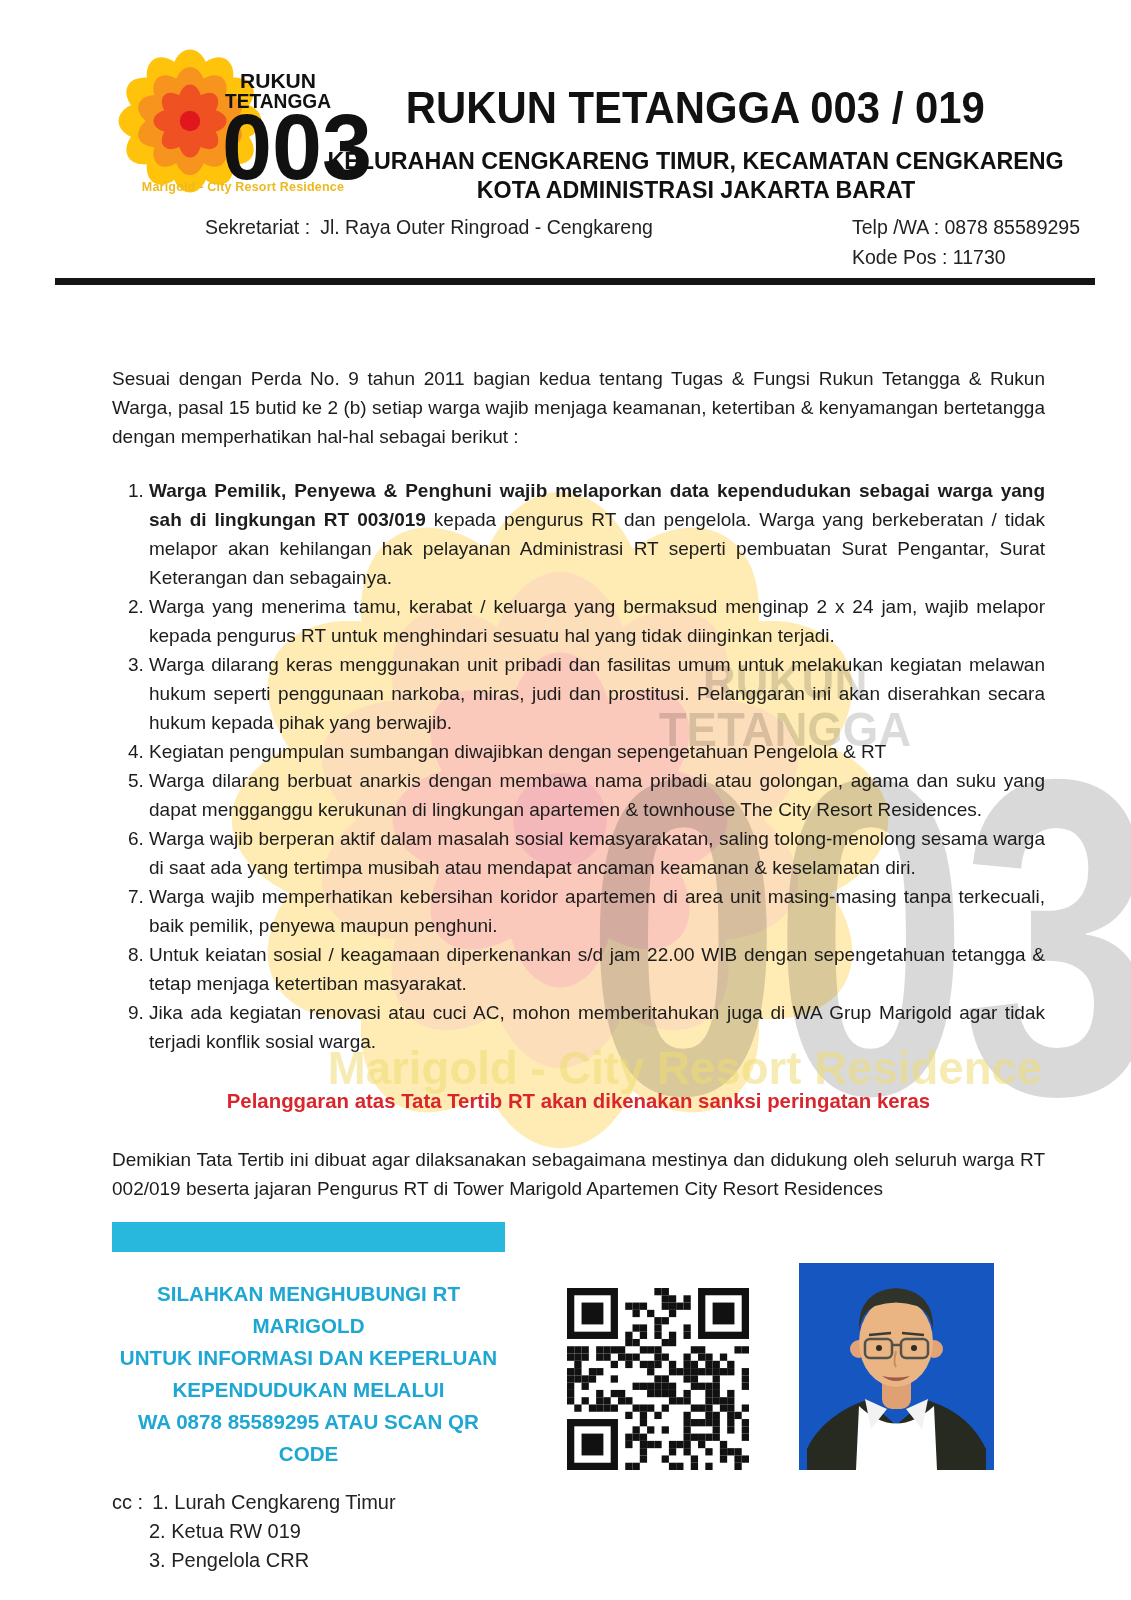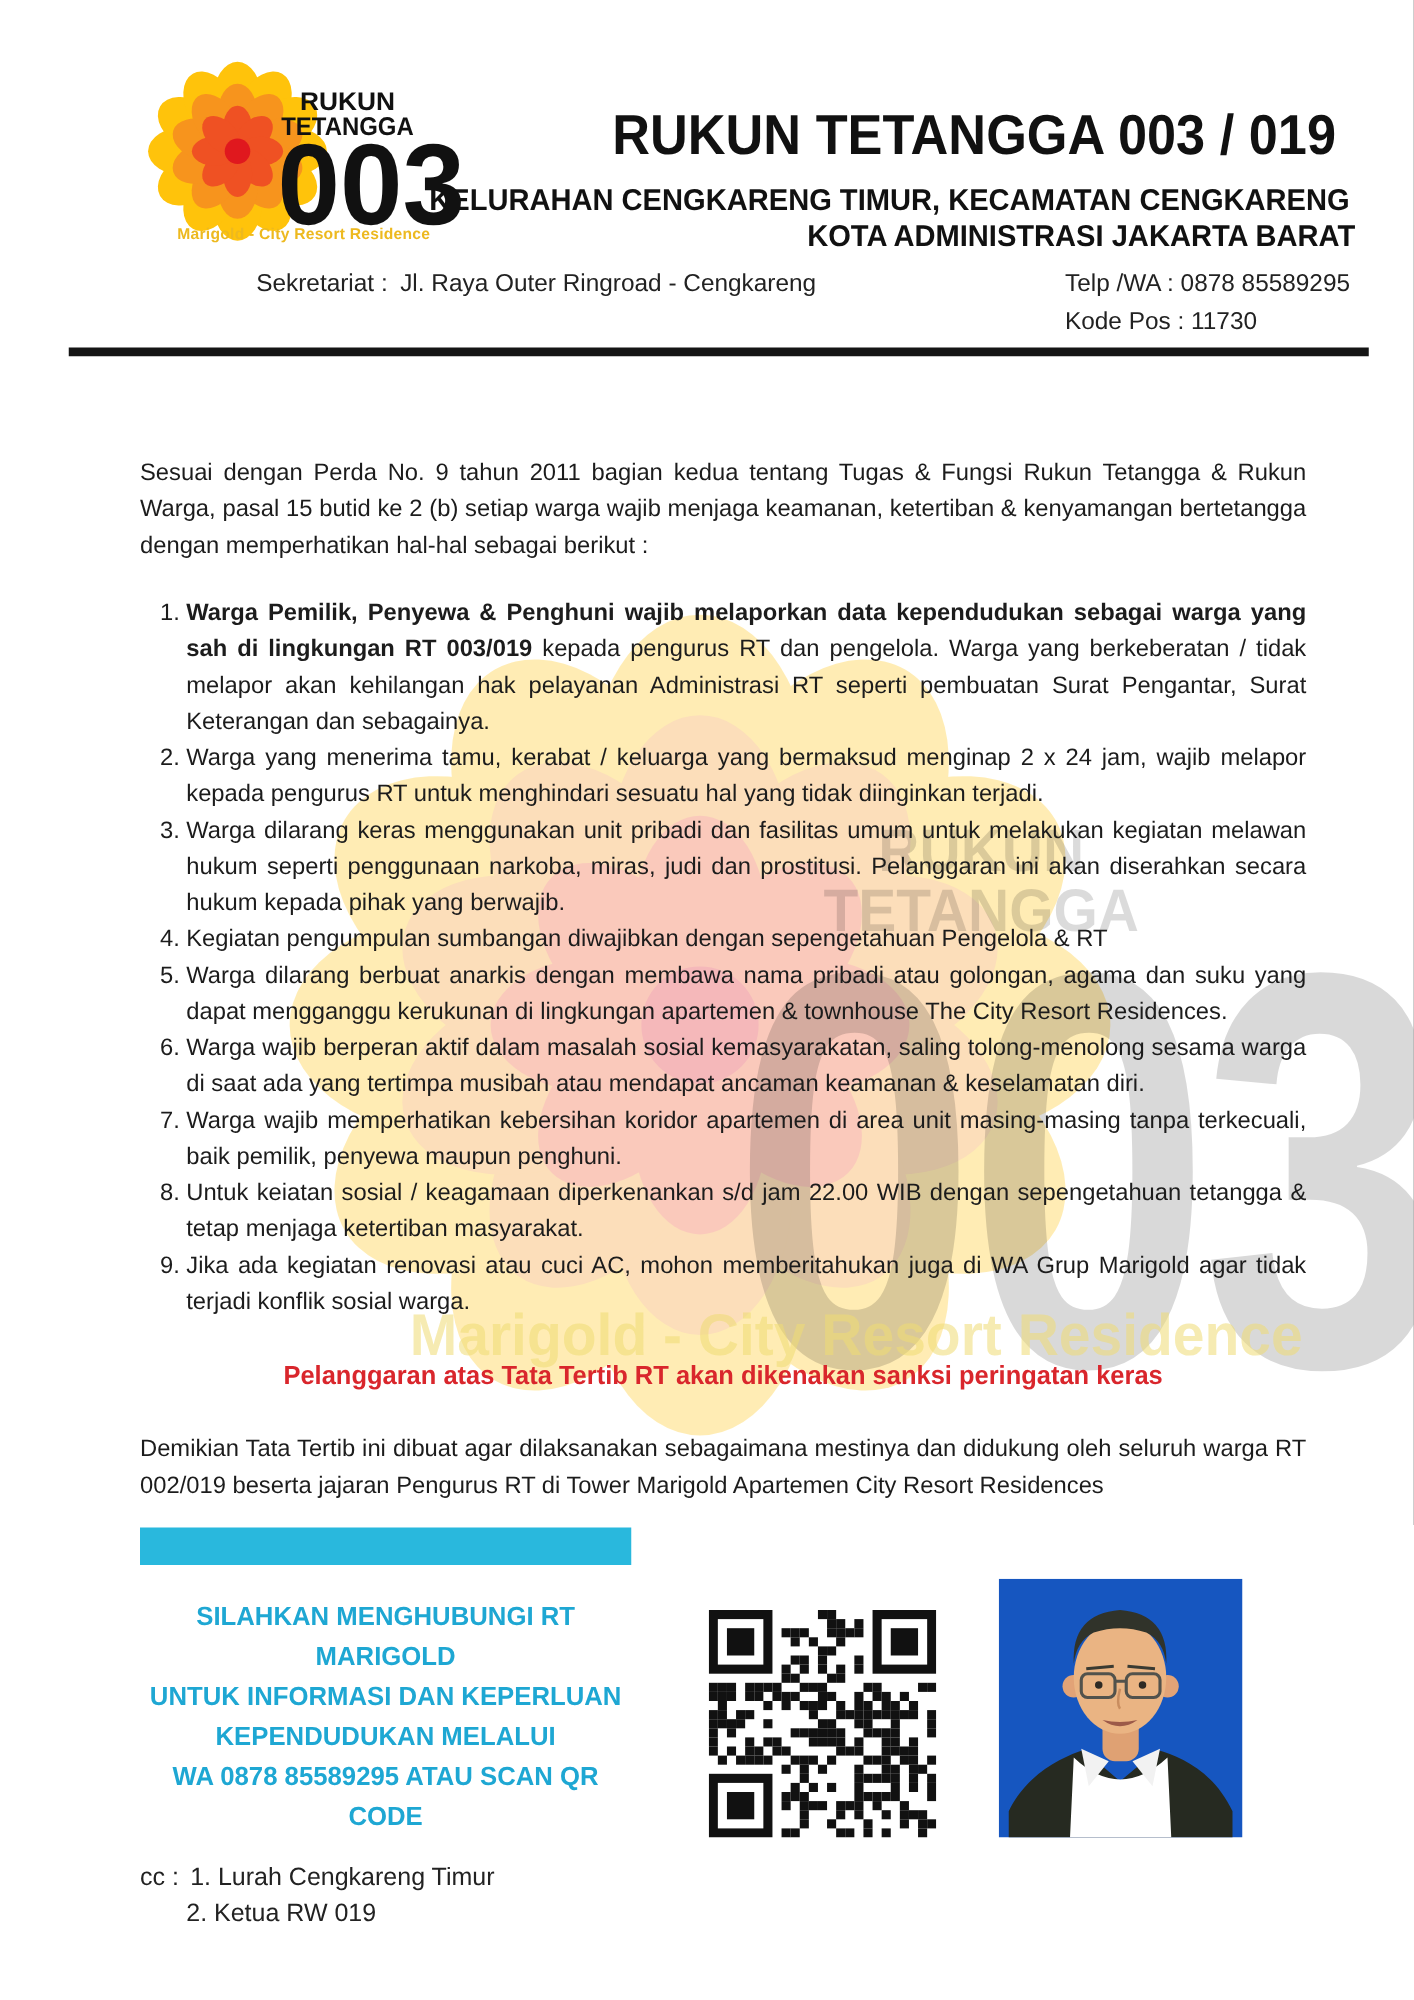--- a/index.html
+++ b/index.html
@@ -15,21 +15,21 @@
   .wm-gray{position:absolute;font-weight:bold;color:rgba(0,0,0,0.14);text-align:center;line-height:1;}
   .wm-rukun{left:600px;top:658px;width:370px;font-size:48px;transform:scaleX(.95);}
   .wm-tetangga{left:592px;top:706px;width:386px;font-size:48px;transform:scaleX(.95);}
   .wm-003{left:520px;top:712px;width:600px;font-size:450px;color:rgba(0,0,0,0.15);transform:scaleX(.78);letter-spacing:-10px;}
   .wm-caption{position:absolute;left:255px;top:1040px;width:860px;text-align:center;
     font-size:47px;font-weight:bold;color:#efdc74;opacity:.55;transform:scaleX(.97);white-space:nowrap;}
   
   .logo-block{position:absolute;left:115px;top:46px;width:260px;height:168px;z-index:2;}
   .logo-caption{position:absolute;left:0;top:134px;width:256px;text-align:center;
     font-size:12.5px;font-weight:bold;color:#edb91f;letter-spacing:.2px;}
-  .header-text{position:absolute;left:300px;right:40px;top:82px;text-align:right;z-index:1;}
+  .header-text{position:absolute;left:300px;right:40px;top:82px;text-align:center;z-index:1;}
   .header-title{font-size:45px;font-weight:800;letter-spacing:0;display:inline-block;
     transform:scaleX(.93);white-space:nowrap;color:#111;}
   .header-sub{font-size:24px;font-weight:800;line-height:29px;white-space:nowrap;display:inline-block;transform:scaleX(.97);color:#111;}
   .header-sub-wrap{margin-top:12px;}
   .secretariat{position:absolute;left:0;right:0;top:212px;font-size:19.5px;z-index:1;color:#222;}
   .secr-left{position:absolute;left:205px;top:0;display:flex;}
   .secr-label{margin-right:10px;white-space:nowrap;line-height:30px;}
   .secr-lines{display:flex;flex-direction:column;}
   .secr-line1{line-height:30px;white-space:nowrap;}
   .secr-line2{line-height:30px;text-align:center;white-space:nowrap;}
@@ -461,15 +461,16 @@
         </svg>
       </div>
     </div>
 
     <div class="cc-block" id="cc-block">
         <div class="cc-first">
           <span class="cc-label">cc :</span>
           <span>1. Lurah Cengkareng Timur</span>
         </div>
         <div class="cc-indent">2. Ketua RW 019</div>
+        <div class="cc-indent">3. Pengelola CRR</div>
       </div>
   </div>
 </div>
 
 </body></html>

